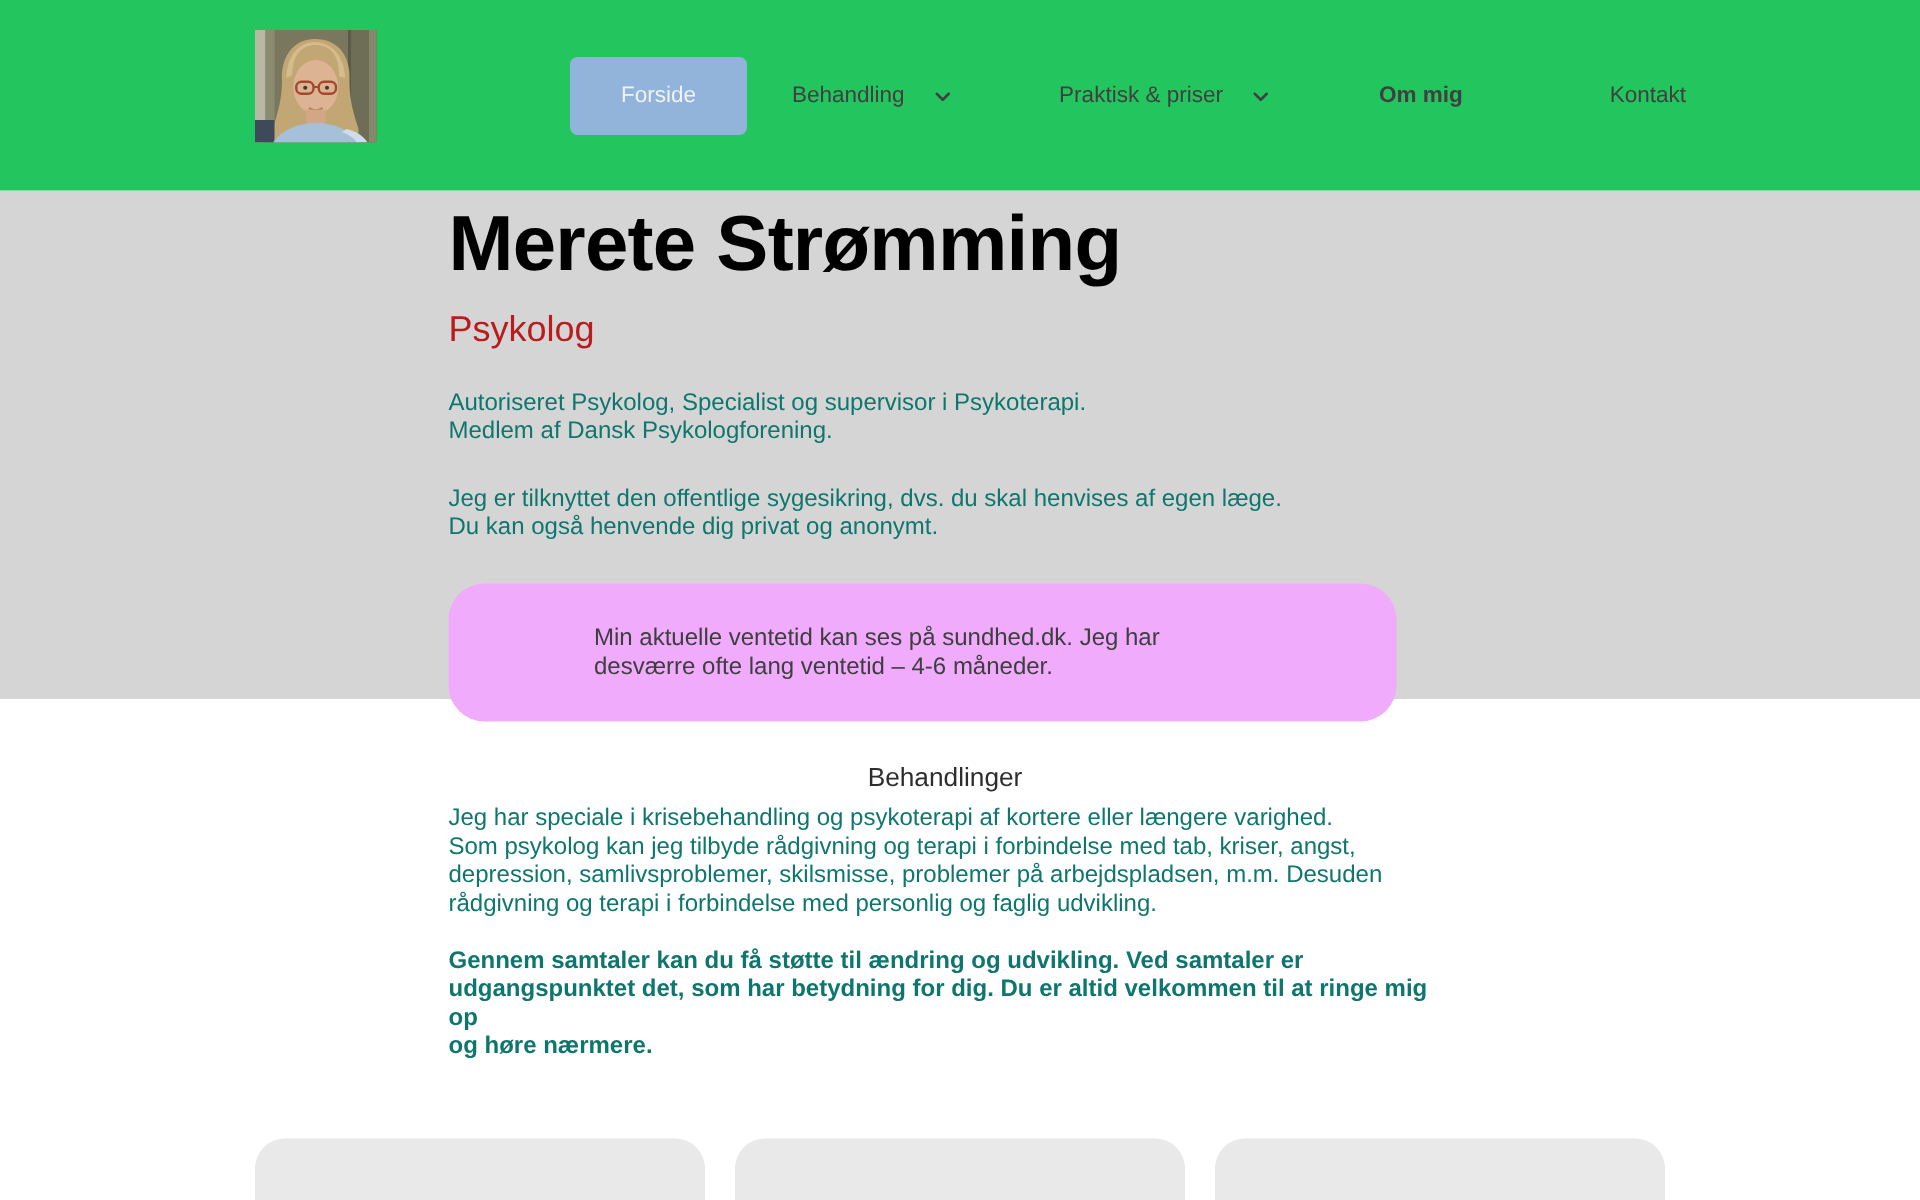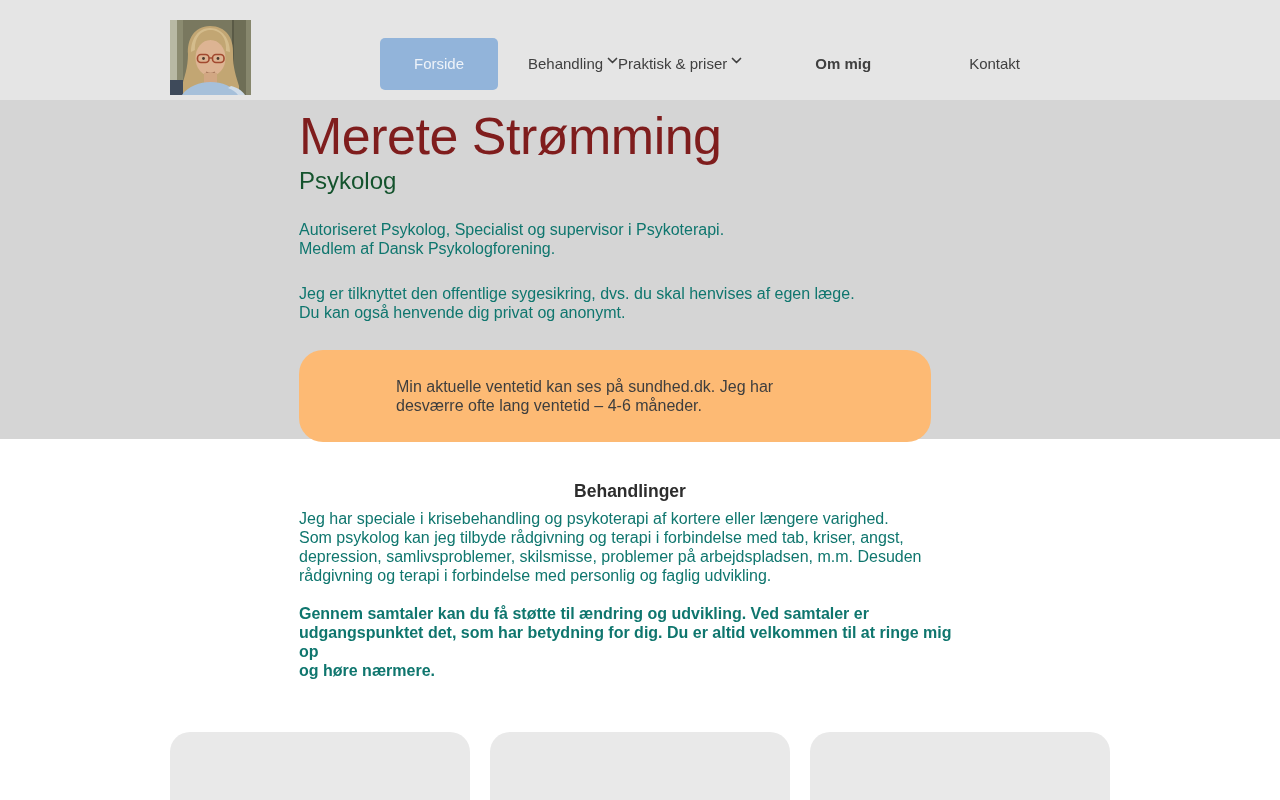--- a/index.html
+++ b/index.html
@@ -7,22 +7,22 @@
   body {
     font-family: "Liberation Sans", sans-serif;
     background: #ffffff;
     color: #3e3e3e;
     position: relative;
   }
 
   
   .site-header {
     position: relative;
-    height: 100px;
-    background: #e5e5e5;
+    height: 127px;
+    background: #22c55e;
     padding-left: 40px;
   }
   .logo-link {
     position: absolute;
     left: 170px;
     top: 20px;
     width: 81px;
     height: 75px;
     display: block;
     cursor: pointer;
@@ -45,87 +45,87 @@
     color: #eef3f9;
     font-size: 15px;
     display: flex;
     align-items: center;
     justify-content: center;
     cursor: pointer;
     text-decoration: none;
   }
   .nav-link {
     display: flex;
-    align-items: flex-start;
-    gap: 4px;
+    align-items: center;
+    gap: 20px;
     color: #404040;
     font-size: 15px;
     cursor: pointer;
     text-decoration: none;
     white-space: nowrap;
   }
   .nav-link.behandling { margin-left: 30px; }
-  .nav-link.praktisk   { }
+  .nav-link.praktisk   { margin-left: 72px; }
   .nav-link.ommig      { margin-left: 73px; font-weight: bold; }
   .nav-link.kontakt    { margin-left: 98px; }
   .chev { display: inline-flex; margin-top: 2px; }
 
   
   .hero {
     height: 339px;
     background: #d5d5d5;
     padding-top: 8px;
   }
   .container {
     width: 662px;
     margin-left: 299px;
   }
   .page-title {
     font-size: 52px;
-    font-weight: 400;
+    font-weight: 700;
     line-height: 1.1;
-    color: #7f1d1d;
+    color: #000000;
     letter-spacing: -0.5px;
   }
   .page-subtitle {
     font-size: 24px;
     font-weight: 400;
-    color: #14532d;
-    margin-top: 2px;
+    color: #b91c1c;
+    margin-top: 14px;
   }
   .hero p, .treatments p {
     font-size: 16px;
     line-height: 19px;
     color: #0f766e;
     white-space: pre-line;
   }
   .intro-paragraph   { margin-top: 25px; }
   .referral-paragraph{ margin-top: 26px; }
 
   .notice-box {
     margin-top: 28px;
     width: 632px;
-    background: #fdba74;
+    background: #f0abfc;
     border-radius: 24px;
     padding: 27px 0 27px 97px;
   }
   .notice-text {
     width: 420px;
     font-size: 16px;
     line-height: 19px;
     color: #3e3e3e;
     white-space: pre-line;
   }
 
   
   .treatments { background: #ffffff; }
   .treatments-heading {
     margin-top: 42px;
     font-size: 17.5px;
-    font-weight: 700;
+    font-weight: 400;
     color: #2d2d2d;
     text-align: center;
   }
   .treat-p1 { margin-top: 7px; }
   .treat-p2 { margin-top: 19px; font-weight: bold; }
 
   .cards-row {
     width: 940px;
     margin: 52px auto 0;
     display: flex;

